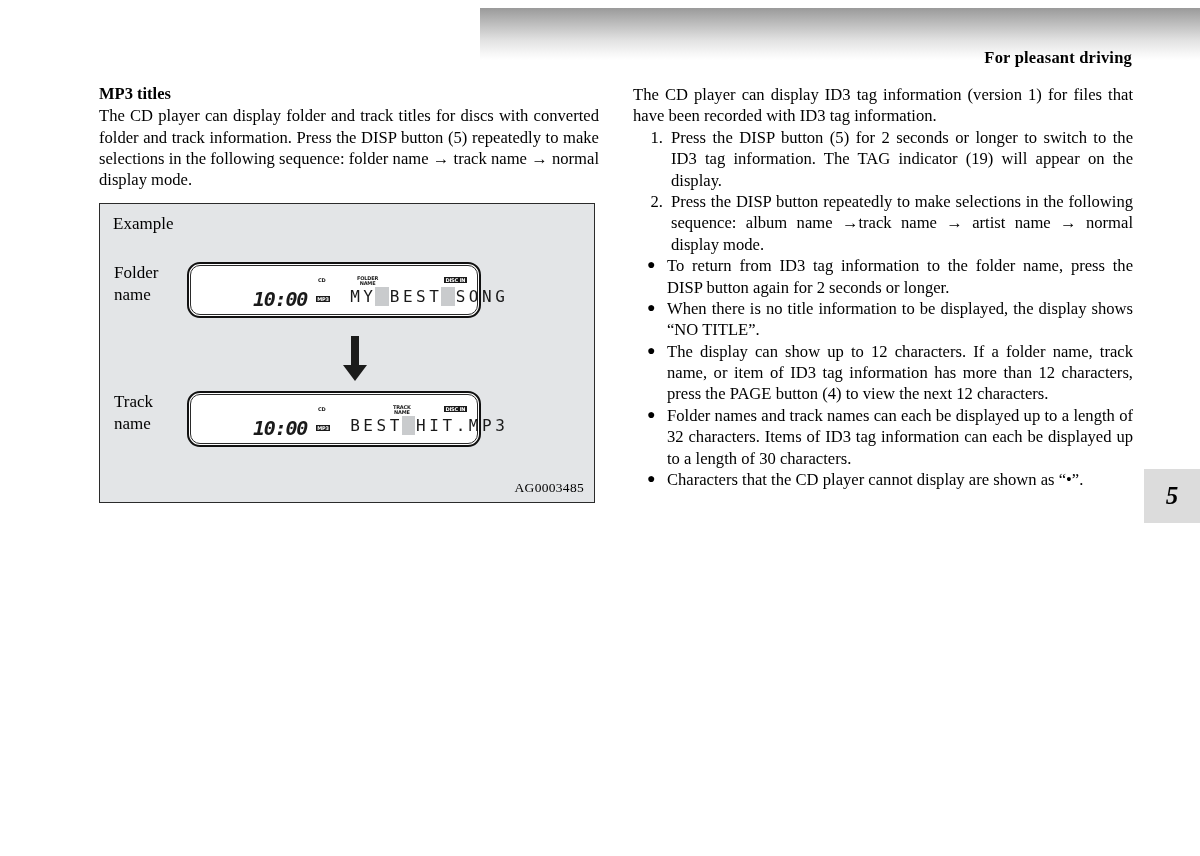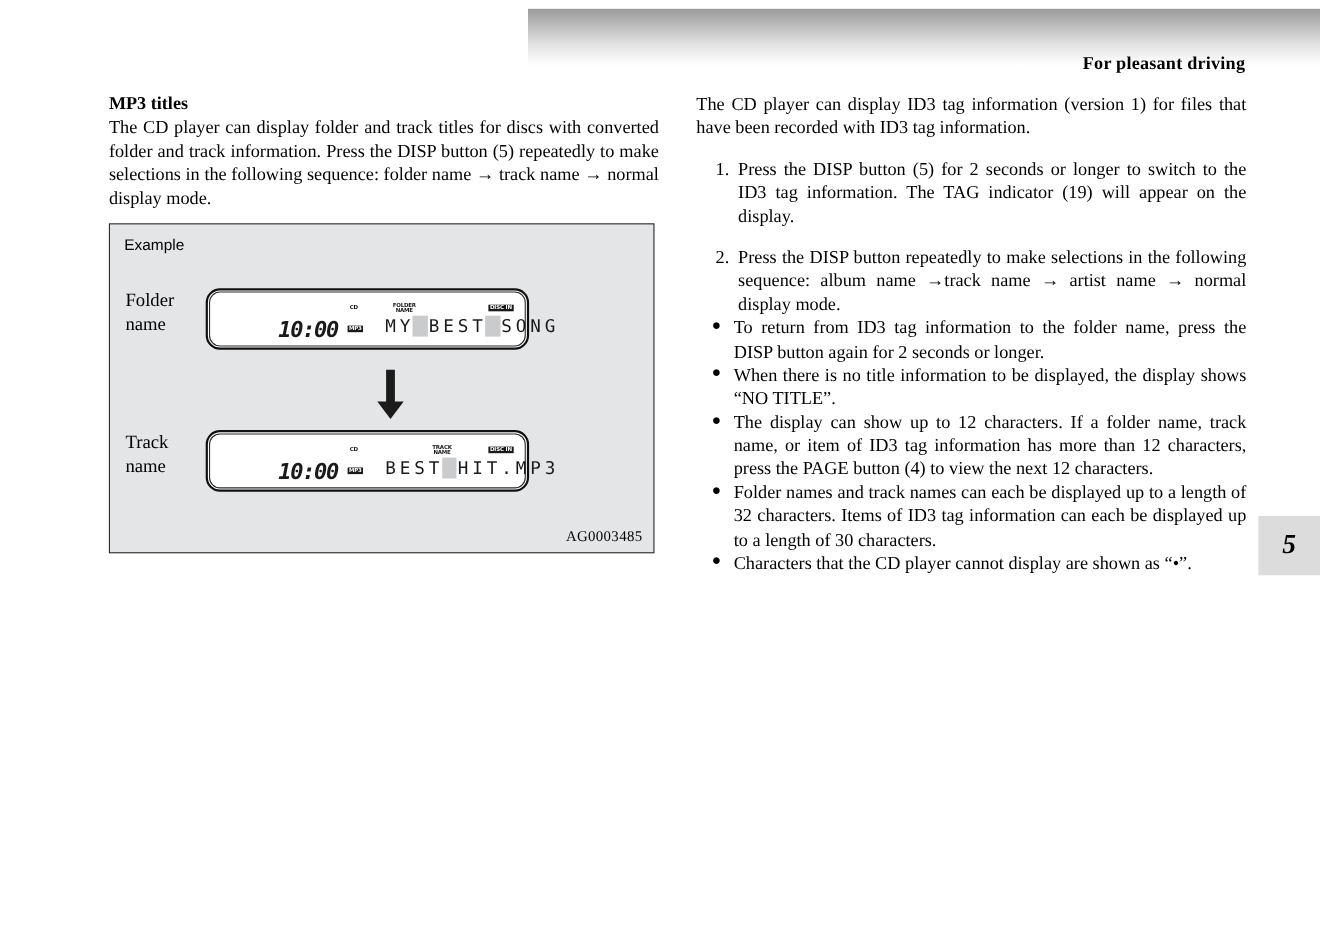--- a/index.html
+++ b/index.html
@@ -90,21 +90,20 @@
     counter-reset: numitem;
   }
   ol.num-list > li {
     position: relative;
     counter-increment: numitem;
     padding-left: 38px;
     font-family: "Liberation Serif", serif;
     font-size: 16.6px;
     line-height: 1.29;
     text-align: justify;
-    margin-top: 16px;
   }
   ol.num-list > li::before {
     content: counter(numitem) ".";
     position: absolute;
     left: 14px;
     top: 0;
     text-align: right;
     width: 16px;
   }
 
@@ -145,22 +144,22 @@
     width: 496px;
     height: 300px;
     background: #e3e5e7;
     border: 1.4px solid #2b2b2b;
     box-sizing: border-box;
   }
   #example-label {
     position: absolute;
     left: 13px;
     top: 10px;
-    font-family: Liberation Sans, sans-serif;
-    font-size: 14px;
+    font-family: Liberation Serif, serif;
+    font-size: 17px;
   }
   .fig-caption {
     position: absolute;
     font-family: "Liberation Serif", serif;
     font-size: 17px;
     line-height: 1.27;
     left: 14px;
   }
   #cap-folder { top: 58px; }
   #cap-track  { top: 187px; }

